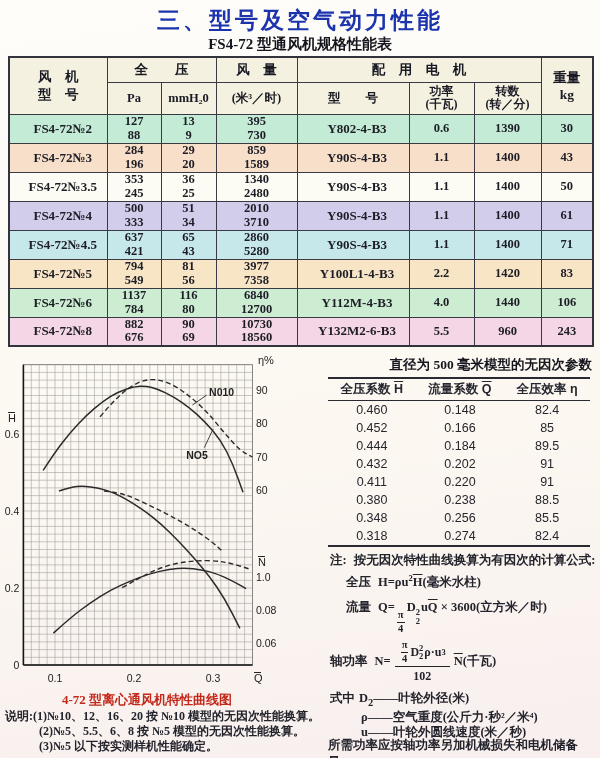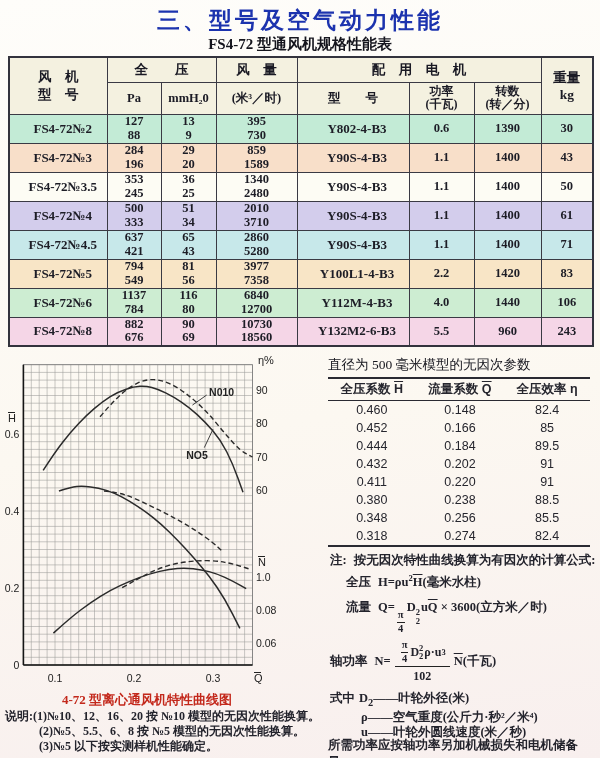--- a/index.html
+++ b/index.html
@@ -27,22 +27,22 @@
   .spec td.model{padding-left:9px}
   .spec td.motor{padding-left:8px}
   .spec td.dual div{line-height:13.5px;font-size:12.5px}
 
   .caption{position:absolute;left:8px;top:691px;width:278px;text-align:center;
            color:#c3281b;font-size:13px;font-weight:bold}
   .notes{position:absolute;left:5px;top:709px;width:332px;font-size:12px;
          font-weight:bold;line-height:15px;color:#23232c}
   .notes .indent{padding-left:34px}
 
-  .dt-title{position:absolute;left:328px;top:356px;width:264px;text-align:left;
-            font-size:13.5px;font-weight:normal;color:#16161e}
+  .dt-title{position:absolute;left:328px;top:356px;width:264px;text-align:right;
+            font-size:13.5px;font-weight:bold;color:#16161e}
   table.dt{position:absolute;left:328px;top:377px;width:262px;border-collapse:collapse;
            font-family:"Liberation Sans","DejaVu Sans",sans-serif;
            font-size:12.5px;color:#26262e;border-bottom:2px solid #2a2a32}
   .dt th{border-top:2px solid #2a2a32;border-bottom:1px solid #2a2a32;
          font-weight:bold;height:21px;text-align:center;padding:0}
   .dt td{text-align:center;height:18px;padding:0}
   .ov{text-decoration:overline}
 
   .formulas{position:absolute;left:330px;top:552px;width:268px;font-size:12.5px;
             font-weight:bold;color:#23232c}

